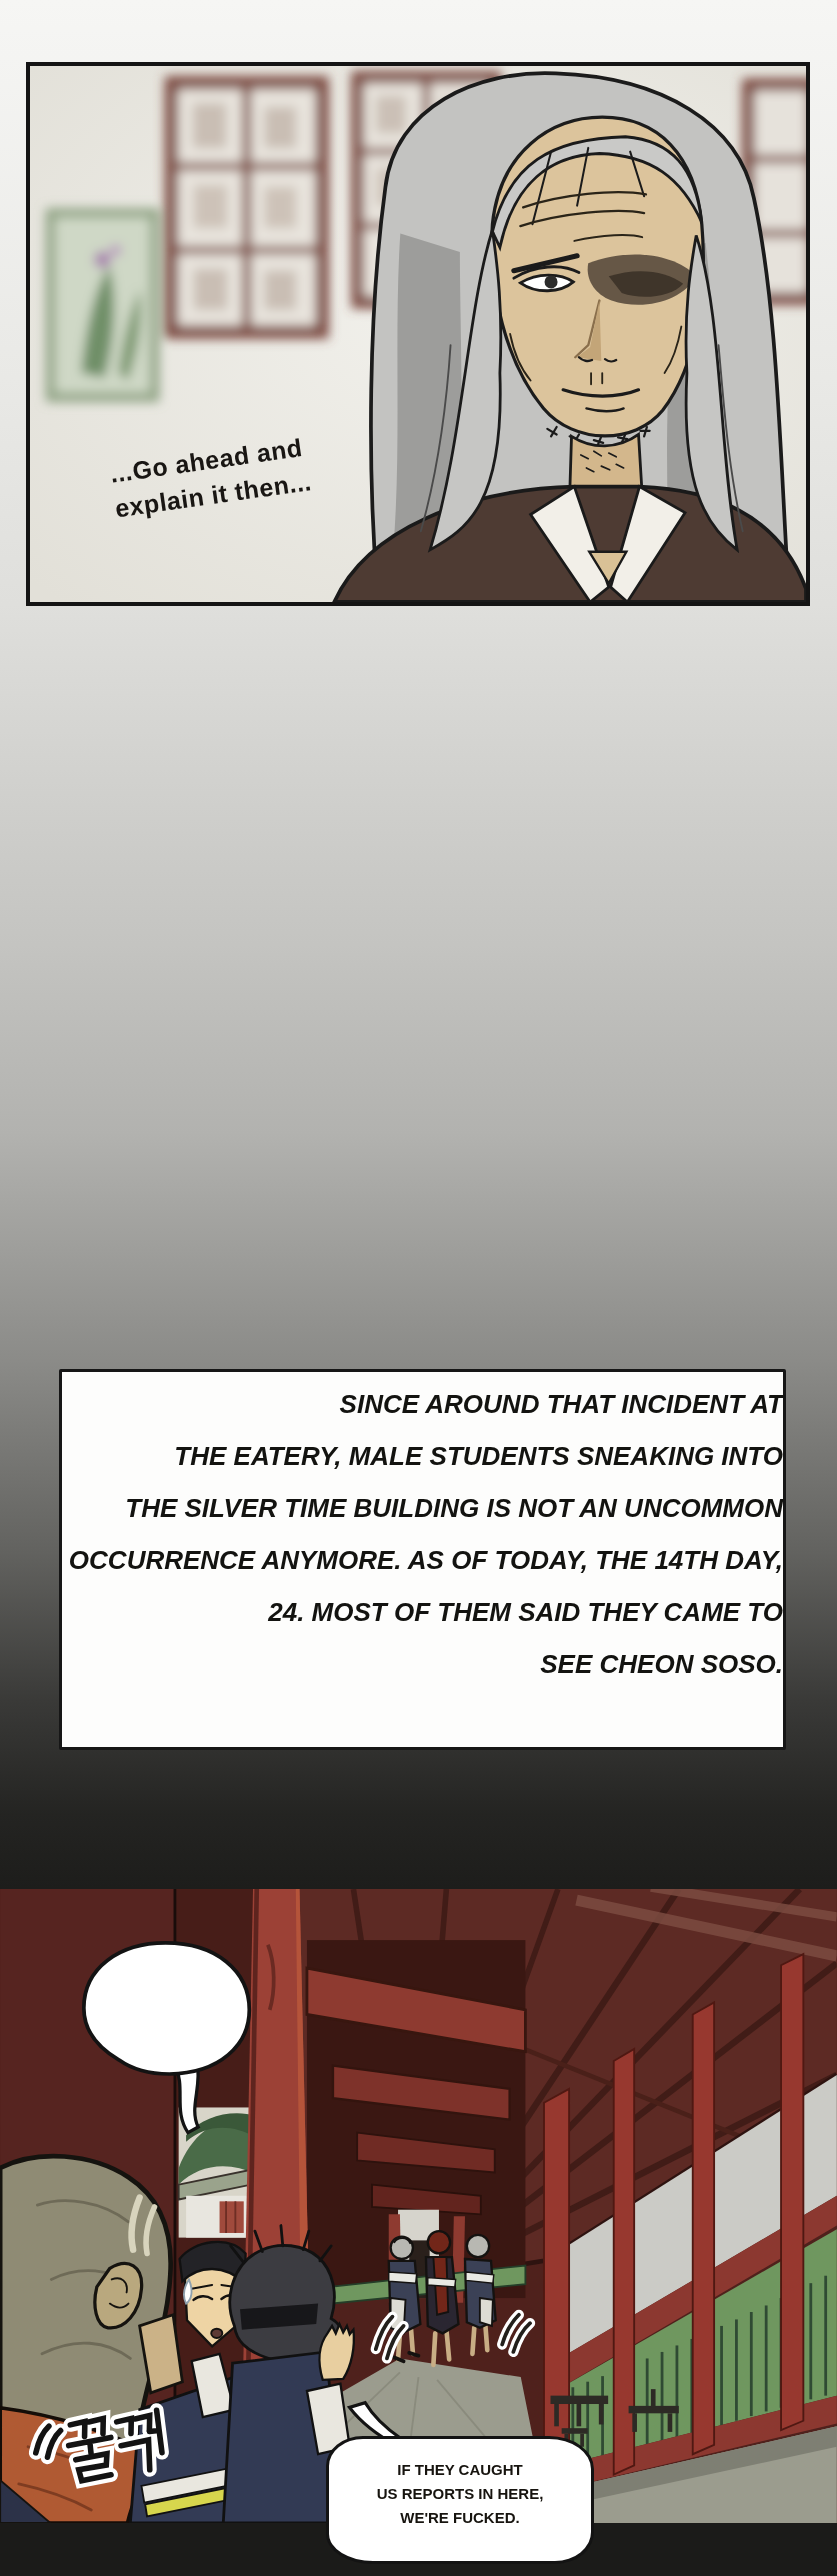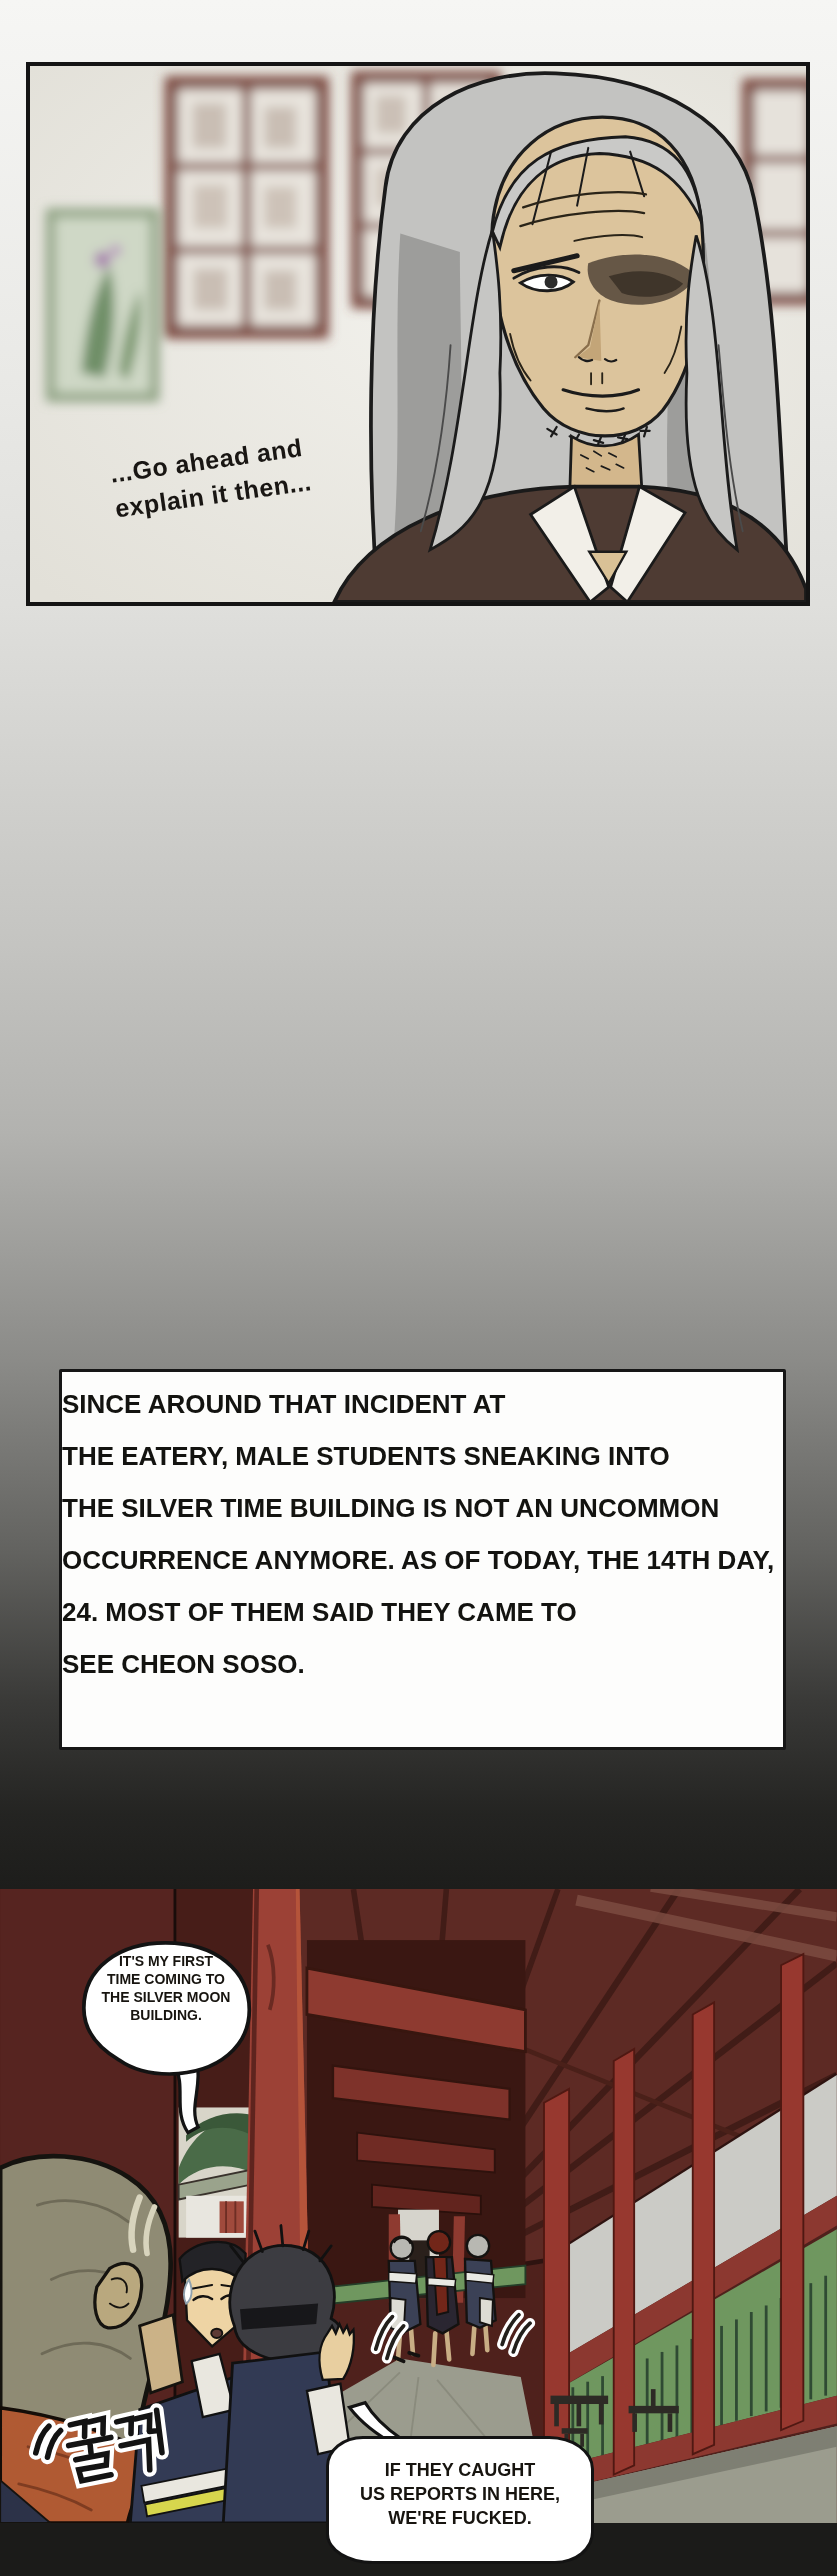--- a/index.html
+++ b/index.html
@@ -10,33 +10,33 @@
       #c4c4c1 50%,#b2b2af 60%,#8b8b88 72%,#636360 82%,#3a3a38 90%,
       #242422 96%,#1d1d1b 100%);}
   .panel1{position:absolute;left:26px;top:62px;width:776px;height:536px;
     border:4.7px solid #141414;background:#ecebe6;overflow:hidden;}
   .panel1 svg{position:absolute;left:0;top:0;}
   .dialogue{position:absolute;left:78px;top:391px;transform:rotate(-8deg);
     transform-origin:left top;color:#191613;font-weight:bold;font-size:25px;
     line-height:35px;letter-spacing:0.5px;white-space:nowrap;}
   .narration-box{position:absolute;left:59px;top:1369px;width:727px;height:381px;
     box-sizing:border-box;background:#fdfdfc;border:3.7px solid #161616;
-    border-radius:1.9px;text-align:left;padding-top:5.6px;}
+    border-radius:1.9px;text-align:right;padding-top:5.6px;font-style:italic;}
   .narration-box .nline{font-weight:bold;font-size:26px;line-height:52px;
     color:#131310;letter-spacing:0;}
   .panel2{position:absolute;left:0;top:1889px;width:837px;height:634px;
     overflow:hidden;background:#4f211c;}
   .panel2 svg.scene{position:absolute;left:0;top:0;}
   .bubble-text{position:absolute;text-align:center;font-weight:bold;color:#17140f;}
   .bubble1-text{left:89px;top:63px;width:154px;font-size:14px;line-height:18px;}
   .bubble2{position:absolute;left:326px;top:2436px;width:268px;height:128px;
     box-sizing:border-box;background:#ffffff;border:3.7px solid #131313;
     border-radius:37px 45px 39px 47px / 30px 33px 32px 30px;
     text-align:center;padding-top:18.6px;z-index:5;}
-  .bubble2 .bline{font-weight:bold;font-size:18px;line-height:24px;color:#17140f;}
+  .bubble2 .bline{font-weight:bold;font-size:15px;line-height:24px;color:#17140f;}
   .bubble2-tail{position:absolute;left:340px;top:2400px;z-index:4;}
   .sfx-hidden{position:absolute;left:42px;top:521px;width:112px;height:74px;
     opacity:0;overflow:hidden;}
   .bottom-strip{position:absolute;left:0;top:2523px;width:837px;height:53px;
     background:#1b1b19;}
 </style>
 </head>
 <body>
 
 <div class="page">
@@ -354,26 +354,20 @@
           <path d="M78,574 L94,572 L92,588 M98,573 L114,571 L112,587"></path>
           <path d="M74,596 L120,592 M97,594 L97,607"></path>
           <path d="M80,612 L114,609 L112,621 L82,623 L84,635 L116,632"></path>
           <path d="M128,576 L144,574 L142,590 M148,575 L164,573 L162,589"></path>
           <path d="M172,568 L173,614 M162,590 L172,590"></path>
           <path d="M130,602 L160,599 L158,631"></path>
         </g>
       </g>
     </svg>
 
-    <div class="bubble-text bubble1-text">
-      <div>IT'S MY FIRST</div>
-      <div>TIME COMING TO</div>
-      <div>THE SILVER MOON</div>
-      <div>BUILDING.</div>
-    </div>
 
     <span class="sfx-hidden">꿀꺽</span>
   </div>
 
   <div class="bottom-strip"></div>
 
   <svg class="bubble2-tail" width="67" height="48" viewBox="0 0 72 52">
     <path d="M62,50 C40,38 22,24 10,8 L27,3 C36,18 50,31 66,42 Z" fill="#ffffff" stroke="#131313" stroke-width="3.5"></path>
   </svg>
   <div class="bubble2">

